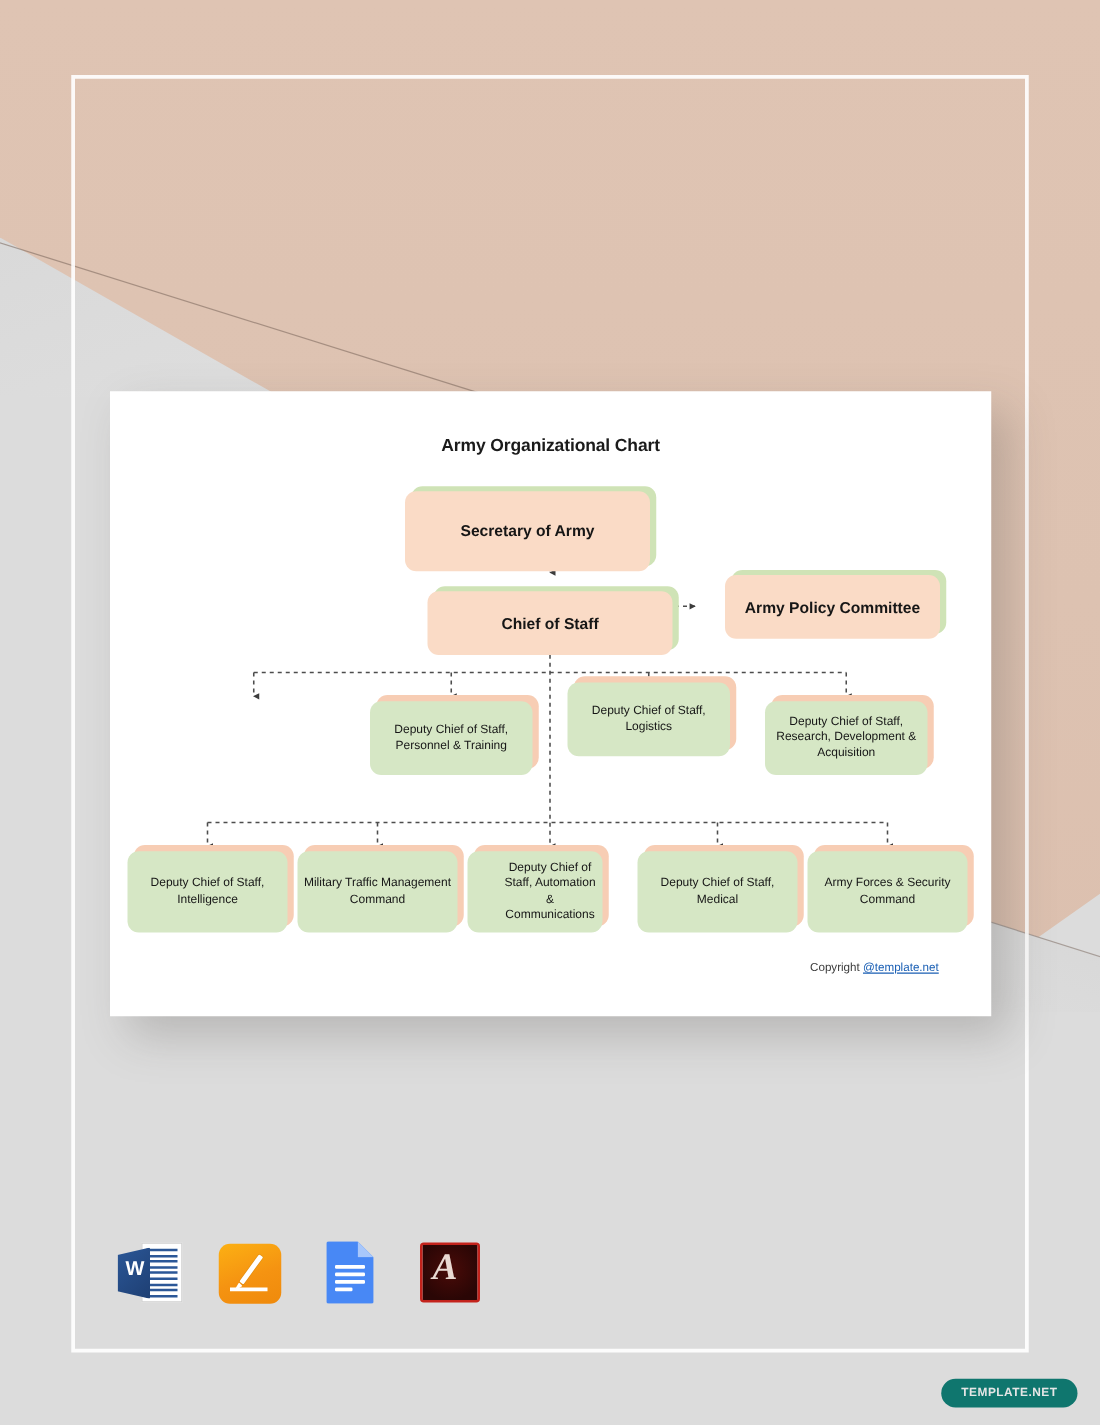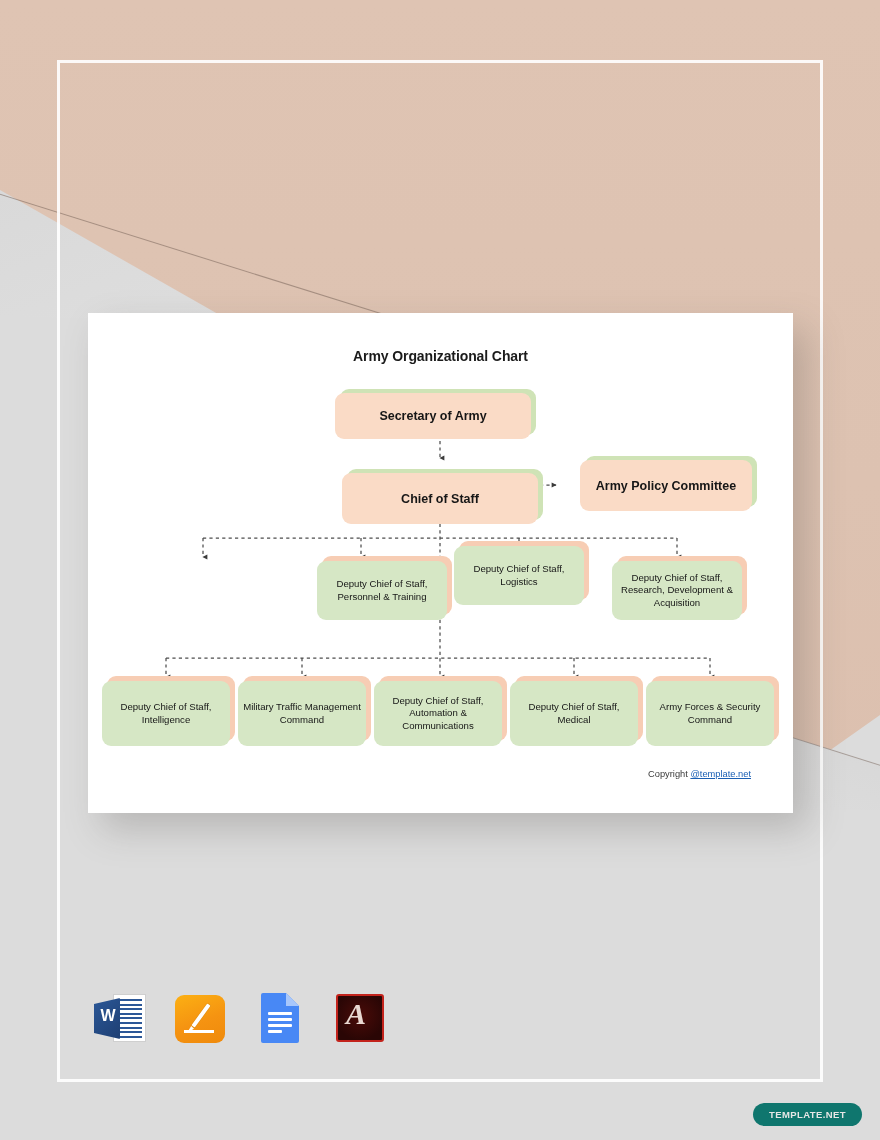--- a/index.html
+++ b/index.html
@@ -130,33 +130,33 @@
     box-shadow: 5px -4px 0 0 #cfe3b6;
   }
   .node.level-sub {
     background: #d6e7c5;
     font-size: 9.6px;
     font-weight: 400;
     box-shadow: 5px -5px 0 0 #f7cdb4;
   }
 
   
-  #node-secretary-of-army { left: 247px; top: 80px; width: 196px; height: 46px; }
+  #node-secretary-of-army { left: 236px; top: 80px; width: 196px; height: 64px; }
   
   #node-chief-of-staff    { left: 254px; top: 160px; width: 196px; height: 51px; }
   #node-army-policy-committee { left: 472px; top: 147px; width: 172px; height: 51px; margin-left: 20px; }
   
   #node-dcs-operations { left: 50px;  top: 248px; width: 130px; height: 59px; }
-  #node-dcs-personnel  { left: 208px; top: 248px; width: 130px; height: 59px; margin-left: 21px; }
+  #node-dcs-personnel  { left: 208px; top: 248px; width: 130px; height: 59px; }
   #node-dcs-logistics  { left: 366px; top: 233px; width: 130px; height: 59px; }
   #node-dcs-research   { left: 524px; top: 248px; width: 130px; height: 59px; }
   
   #node-dcs-intelligence { left: 14px;  top: 368px; width: 128px; height: 65px; }
   #node-mtmc             { left: 150px; top: 368px; width: 128px; height: 65px; }
-  #node-dcs-automation   { left: 286px; top: 368px; width: 128px; height: 65px; }
+  #node-dcs-automation   { left: 286px; top: 368px; width: 108px; height: 65px; padding-left: 24px; }
   #node-dcs-medical      { left: 422px; top: 368px; width: 128px; height: 65px; }
   #node-army-forces      { left: 558px; top: 368px; width: 128px; height: 65px; }
 
   .node-label { padding: 0 5px; display: block; }
 
   
   #connector-layer {
     position: absolute;
     left: 0;
     top: 0;

